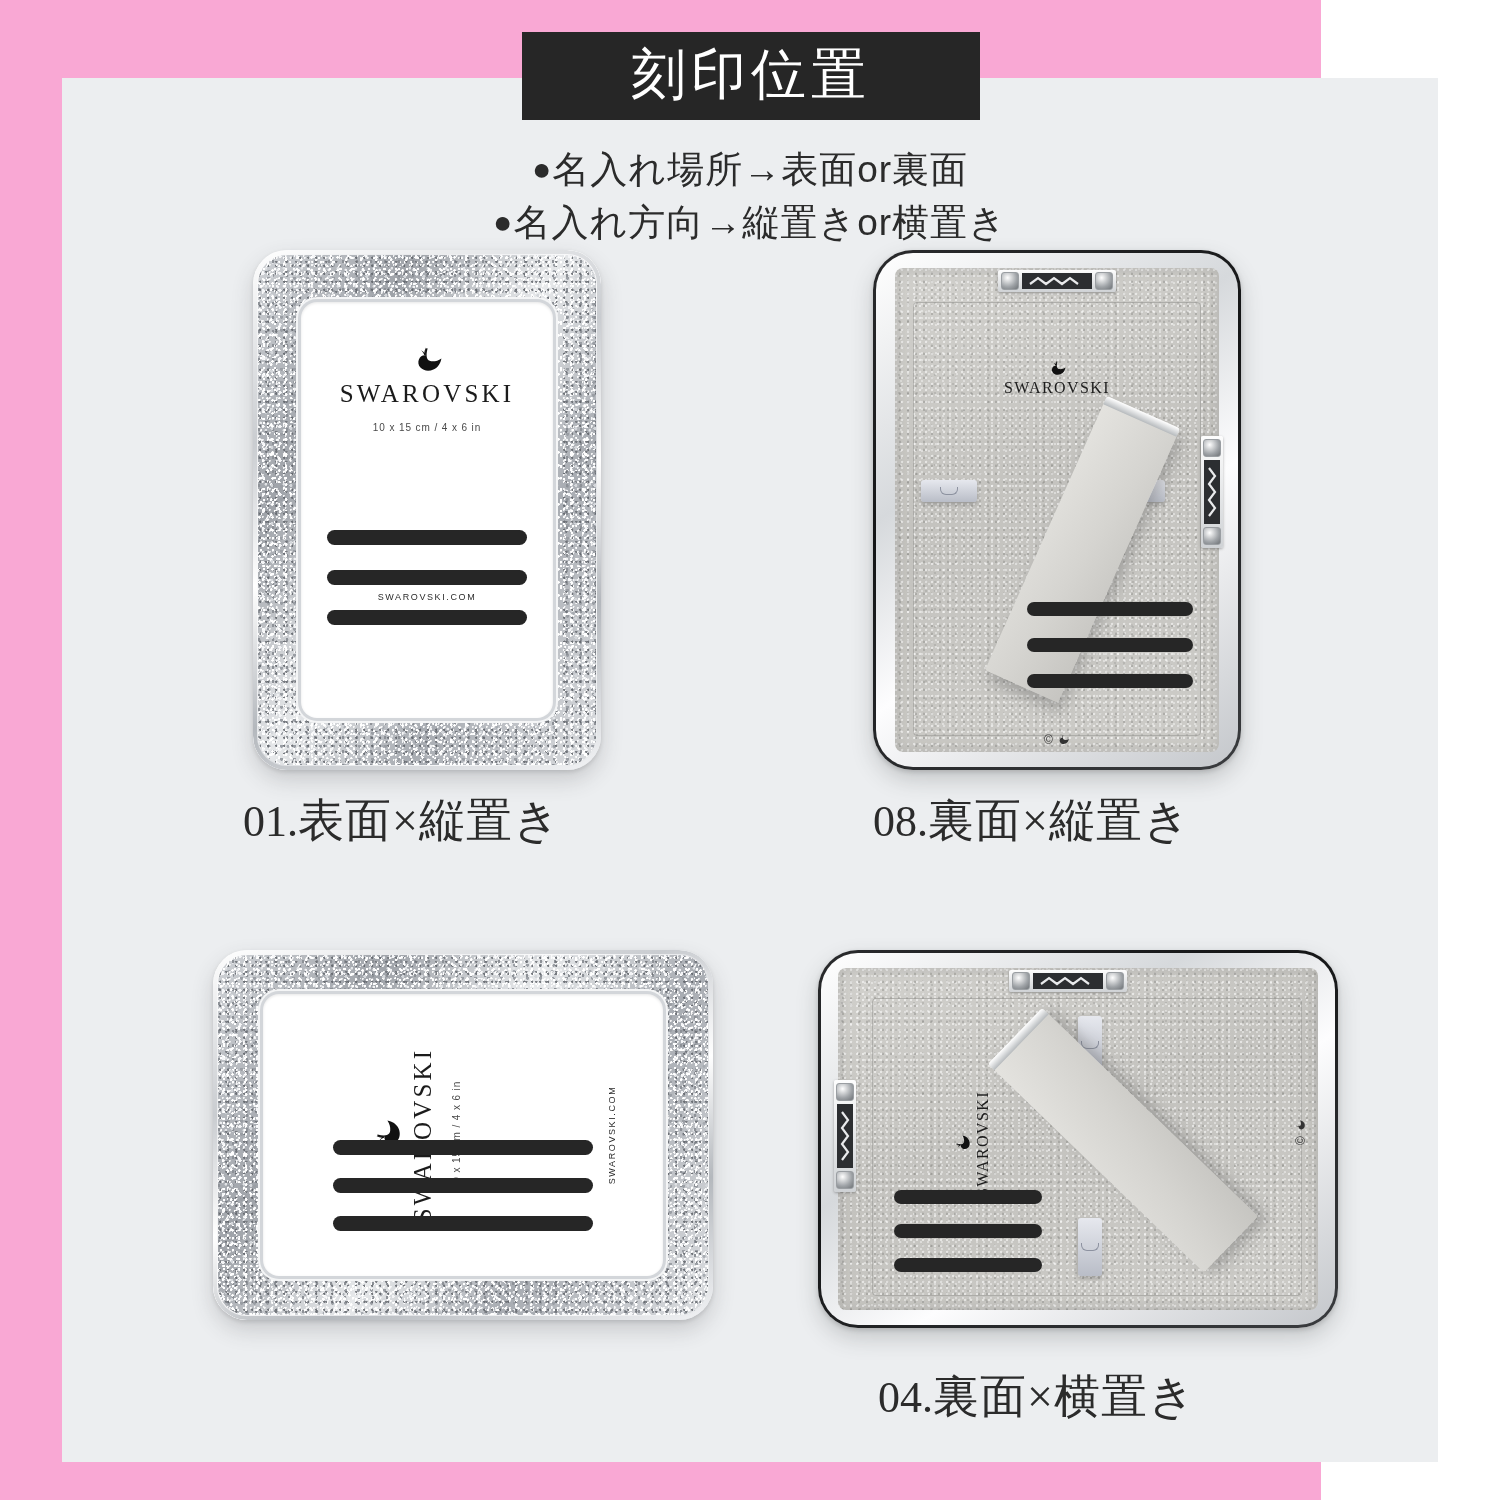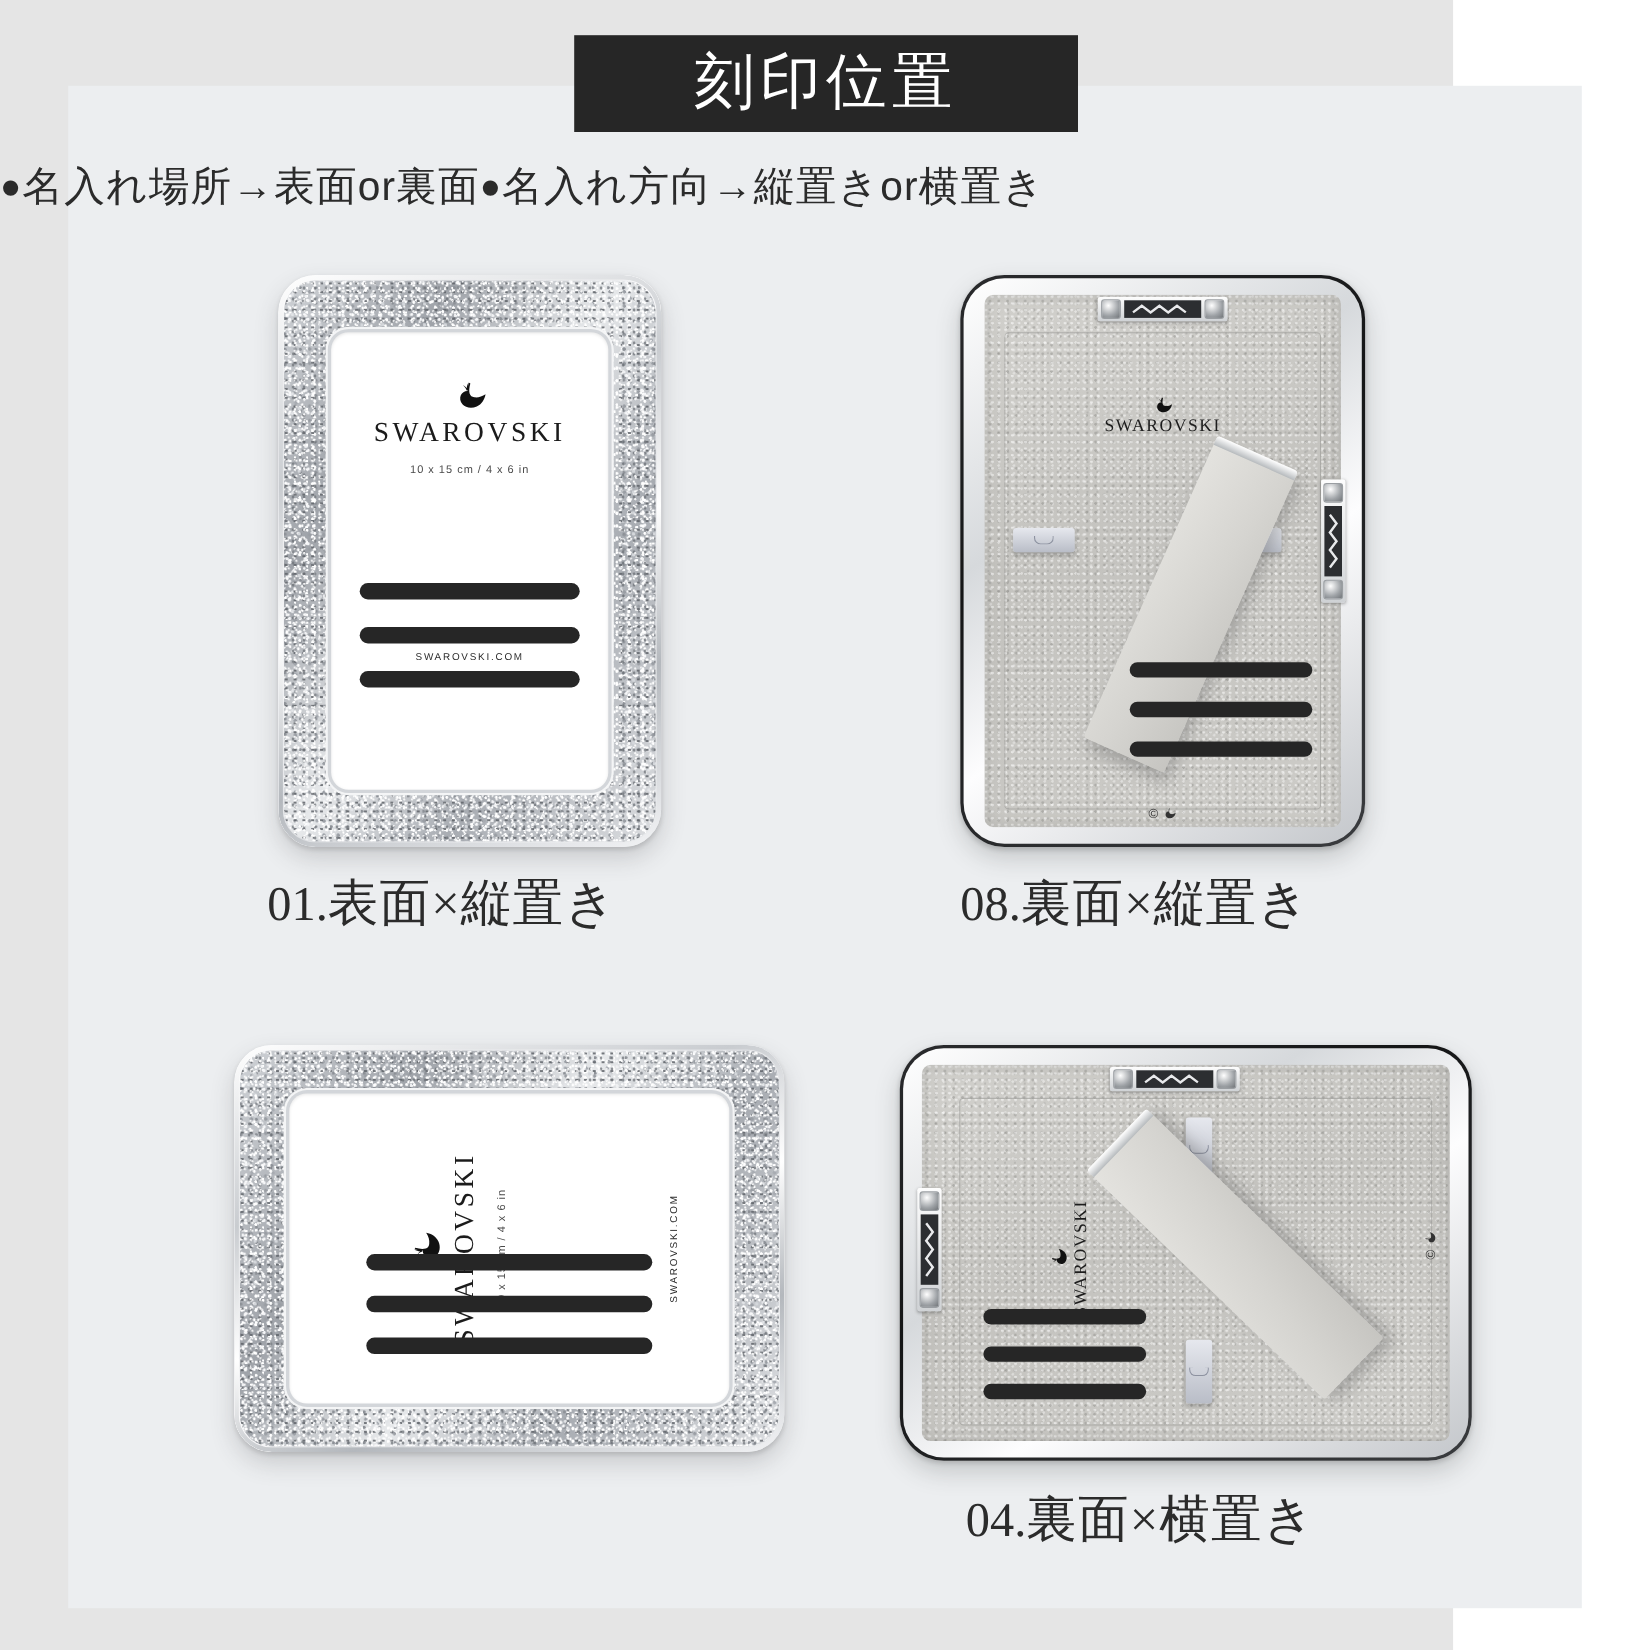--- a/index.html
+++ b/index.html
@@ -1,21 +1,21 @@
 <!DOCTYPE html>
 <html><head>
 <meta charset="utf-8">
 <style>
   html,body{margin:0;padding:0;background:#ffffff;}
   body{
     width:1500px;height:1500px;overflow:hidden;
     font-family:"Liberation Sans","DejaVu Sans",sans-serif;
     -webkit-font-smoothing:antialiased;
   }
-  #stage{position:relative;width:1321px;height:1500px;background:#e5e5e5;}
+  #stage{position:relative;width:1321px;height:1500px;background:#f9a8d4;}
 
   
   .panel{
     position:absolute;left:62px;top:78px;width:1376px;height:1384px;
     background:#eceef0;
   }
 
   
   .title-banner{
     position:absolute;left:522px;top:32px;width:458px;height:88px;
@@ -23,21 +23,21 @@
   }
   .title-banner .title-text{
     color:#ffffff;font-family:"Liberation Serif","DejaVu Serif",serif;
     font-size:55px;letter-spacing:5px;line-height:1;font-weight:400;
     transform:translateY(-2px);
   }
 
   
   .bullets{
     position:absolute;left:0;top:144px;width:1500px;
-    display:flex;align-items:center;
+    display:flex;flex-direction:column;align-items:center;
   }
   .bullet-line{
     font-size:37px;color:#2b2b2b;line-height:1.42;letter-spacing:1px;
     white-space:nowrap;
   }
   .bullet-line .dot{font-size:32px;vertical-align:2px;}
 
   
   .grid{position:absolute;left:62px;top:250px;width:1376px;padding-left:11px;}
   .row{position:relative;width:1376px;}
@@ -399,19 +399,19 @@
             </div>
 
             <div class="copy-mark rot90" style="position:absolute;right:4px;top:158px;">
               <span class="c">©</span>
               <svg class="swan" viewBox="0 0 34 30">
                 <path d="M16.5 2 C15.2 5.2 15.0 7.6 15.6 9.4 C12.5 9.1 10.2 10.6 9.0 13.2 C7.8 15.9 8.2 19.2 10.4 21.6 C13.3 24.8 18.6 25.8 23.4 23.6 C28.0 21.5 30.6 17.2 31.4 12.4 C28.2 14.6 24.8 15.6 21.2 15.2 C19.0 14.9 17.6 13.8 17.0 12.0 C16.3 9.8 16.5 6.3 17.6 2.6 Z" fill="#333"></path>
               </svg>
             </div>
           </div>
         </div>
-        <div class="caption" style="left:60px;top:400px;">
+        <div class="caption" style="left:60px;top:416px;">
           <span class="num">04.</span><span class="jp">裏面×横置き</span>
         </div>
       </div>
     </div>
   </div>
 </div>
 
 </body></html>

